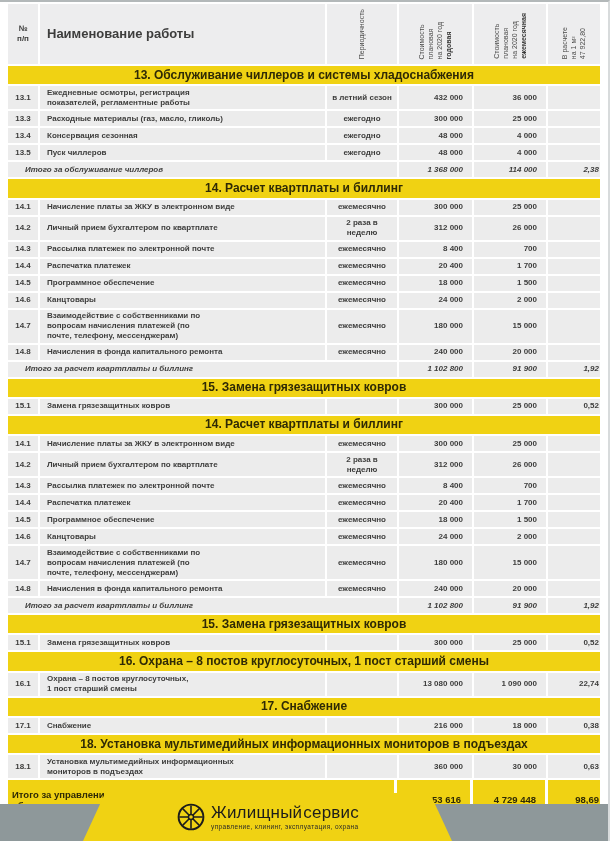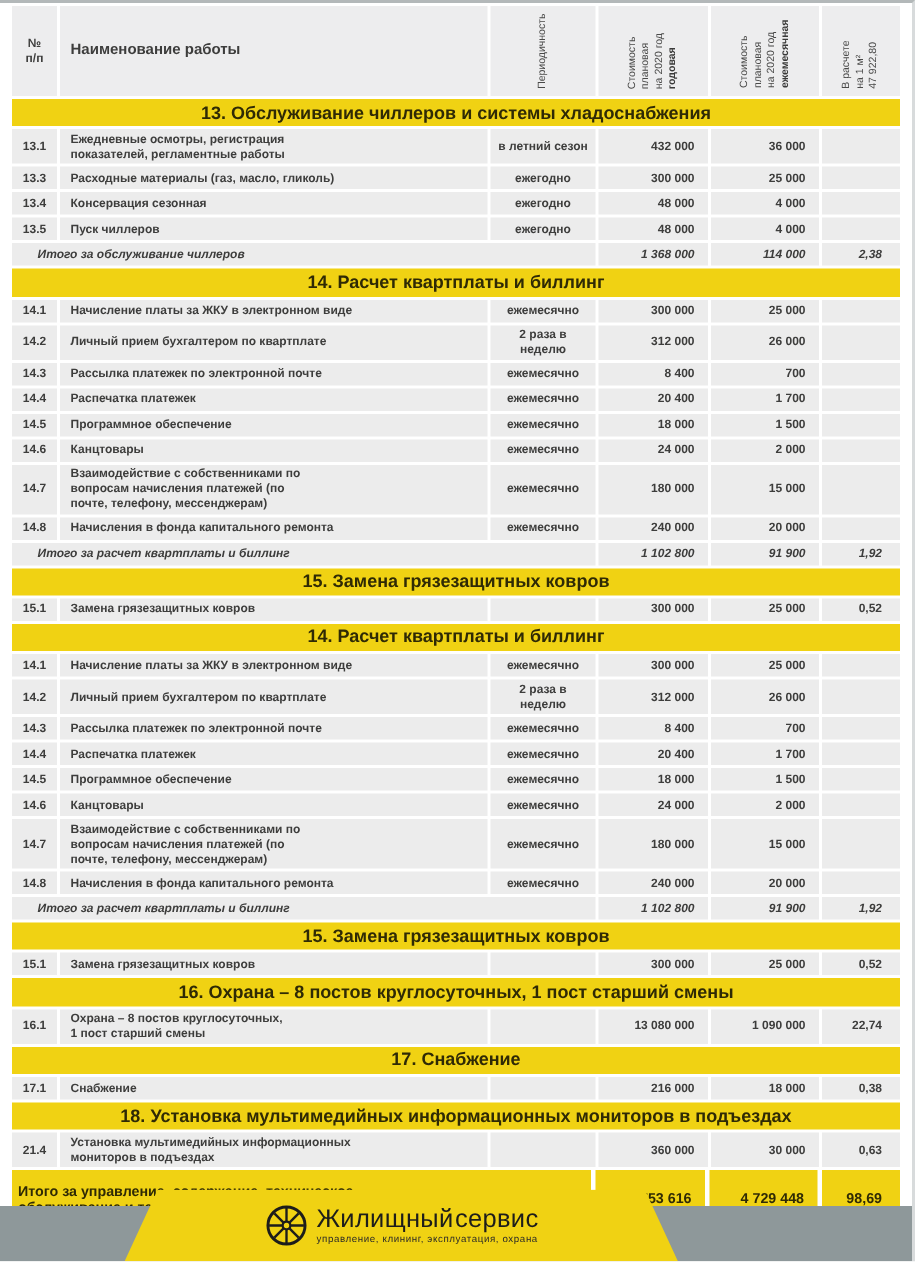--- a/index.html
+++ b/index.html
@@ -16,28 +16,28 @@
     grid-template-columns:30px 1fr 70px 73px 72px 52px;
     column-gap:2px; margin-bottom:2px;
   }
   .cell { background:#ececec; display:flex; align-items:center; box-sizing:border-box;
           font-size:8px; font-weight:700; line-height:1.25; min-height:15px;
           padding:1.5px 4px; white-space:pre-line; }
   .c-num   { justify-content:center; text-align:center; }
   .c-name  { justify-content:flex-start; padding-left:7px; padding-right:22px; }
   .c-period{ justify-content:center; text-align:center; }
   .c-money { justify-content:flex-end; text-align:right; padding-right:9px; }
-  .c-rate  { justify-content:flex-end; text-align:right; padding-right:12px; }
+  .c-rate  { justify-content:flex-end; text-align:right; padding-right:1px; }
   .total-row .cell { font-style:italic; }
   .total-row .c-label { grid-column:1 / 4; justify-content:flex-start; padding-left:17px; }
   
   .thead { margin-bottom:2px; }
   .thead .cell { height:60px; background:#ededee; }
   .h-num  { justify-content:center; text-align:center; }
-  .h-name { padding-left:7px; font-size:10px; }
+  .h-name { padding-left:7px; font-size:13px; }
   .h-rot  { justify-content:center; align-items:flex-end; padding-bottom:5px; }
   .vtext  { writing-mode:vertical-rl; transform:rotate(180deg);
             font-size:7px; font-weight:400; line-height:1.3; white-space:pre-line;
             color:#4a4a49; text-align:left; }
   .vpart  { display:block; white-space:pre-line; }
   .vbold  { font-weight:700; color:#3a3a39; }
   
   .secbar { background:#f0d213; color:#2f2a05; text-align:center;
             font-size:12px; font-weight:700; padding:2.5px 2px 2px;
             margin-bottom:2px; line-height:1.15; }
@@ -309,21 +309,21 @@
         <div class="row">
           <div class="cell c-num">17.1</div>
           <div class="cell c-name">Снабжение</div>
           <div class="cell c-period"></div>
           <div class="cell c-money">216 000</div>
           <div class="cell c-money">18 000</div>
           <div class="cell c-rate">0,38</div>
         </div>
         <div class="secbar">18. Установка мультимедийных информационных мониторов в подъездах</div>
         <div class="row">
-          <div class="cell c-num">21.4</div>
+          <div class="cell c-num">18.1</div>
           <div class="cell c-name">Установка мультимедийных информационных
 мониторов в подъездах</div>
           <div class="cell c-period"></div>
           <div class="cell c-money">360 000</div>
           <div class="cell c-money">30 000</div>
           <div class="cell c-rate">0,63</div>
         </div>
       </div>
 
     <div class="row grand">

